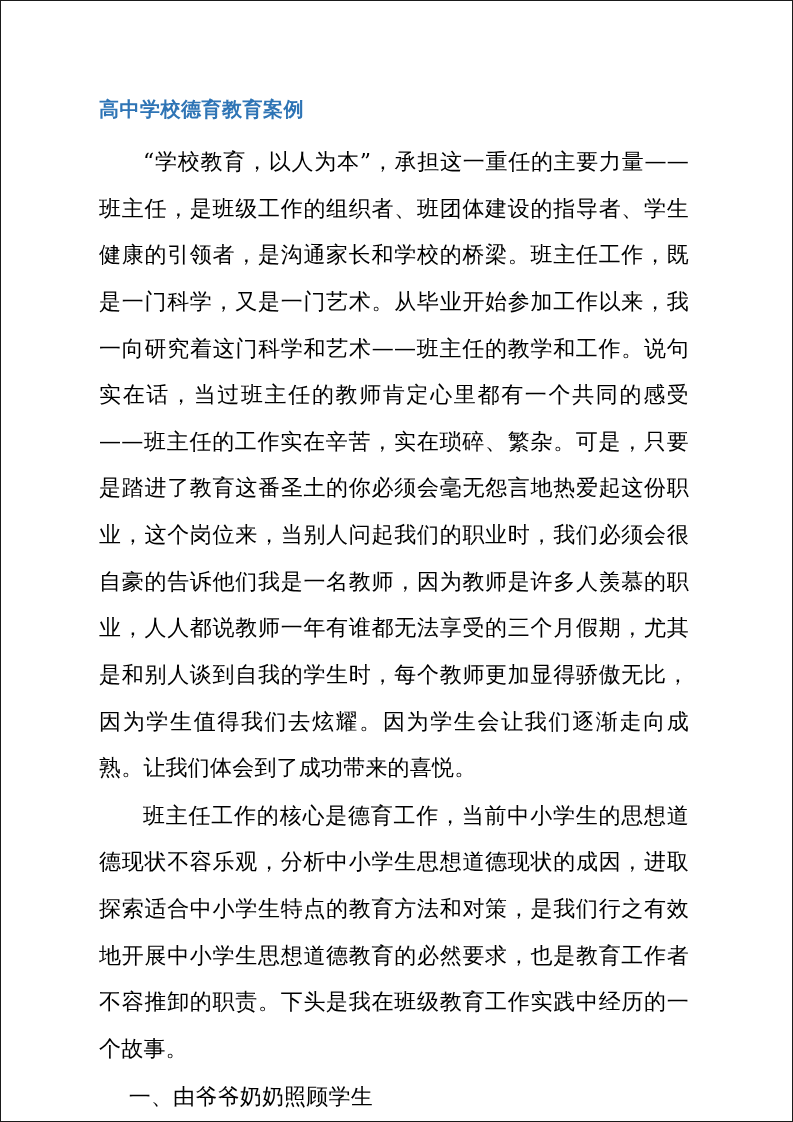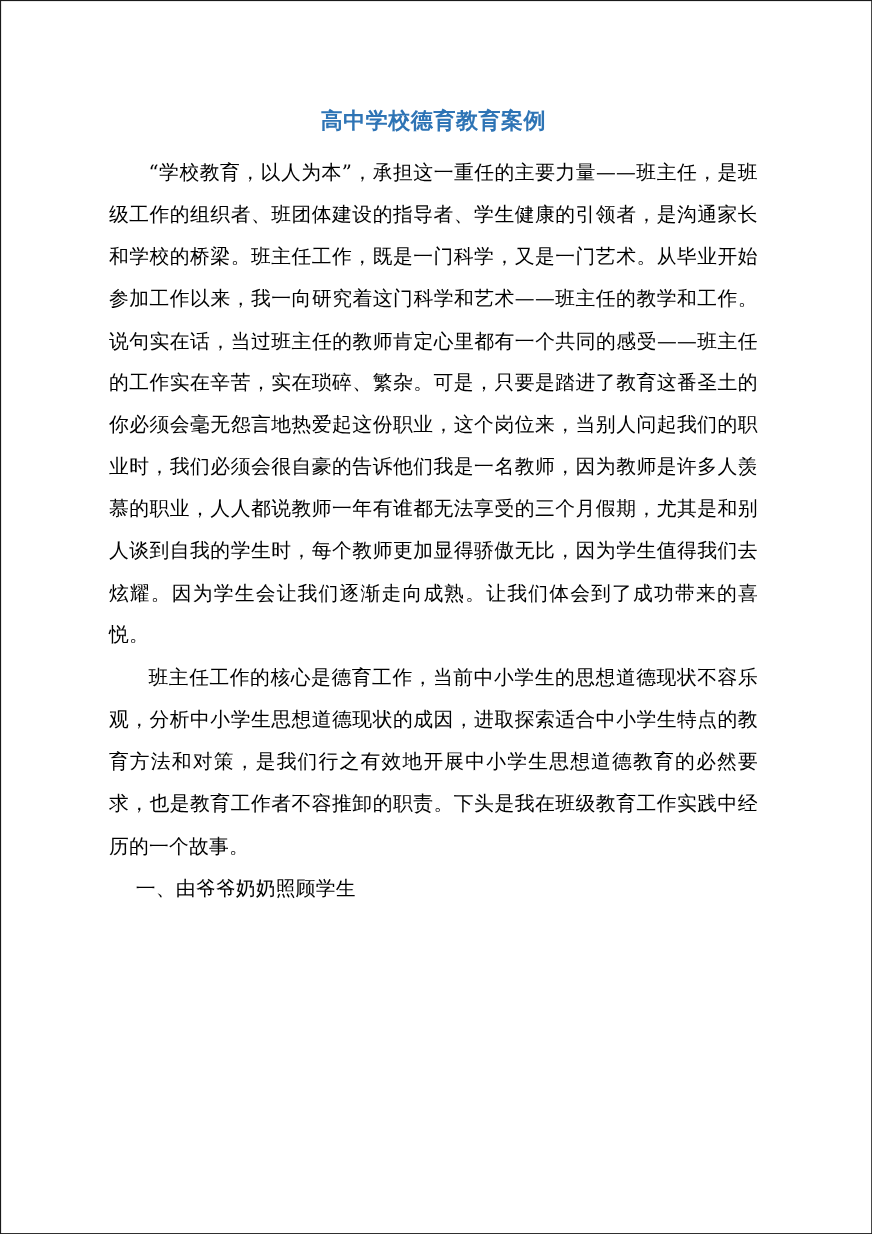--- a/index.html
+++ b/index.html
@@ -28,28 +28,27 @@
     position: absolute;
     left: 98px;
     top: 92px;
     width: 590px;
   }
   .doc-title {
     font-family: "DejaVu Serif", "Liberation Serif", serif;
     font-size: 20px;
     font-weight: bold;
     color: #2e74b5;
-    text-align: center;
     line-height: 1.6;
     margin: 0 0 14px 0;
     letter-spacing: 0.5px;
   }
   .para {
     font-family: "DejaVu Serif", "Liberation Serif", serif;
-    font-size: 18px;
+    font-size: 22px;
     color: #000000;
     line-height: 2.12;
     margin: 0 0 1px 0;
     text-align: justify;
     text-justify: inter-ideograph;
     text-indent: 2em;
     letter-spacing: 0.2px;
   }
   .para.heading-line {
     text-indent: 1.35em;

